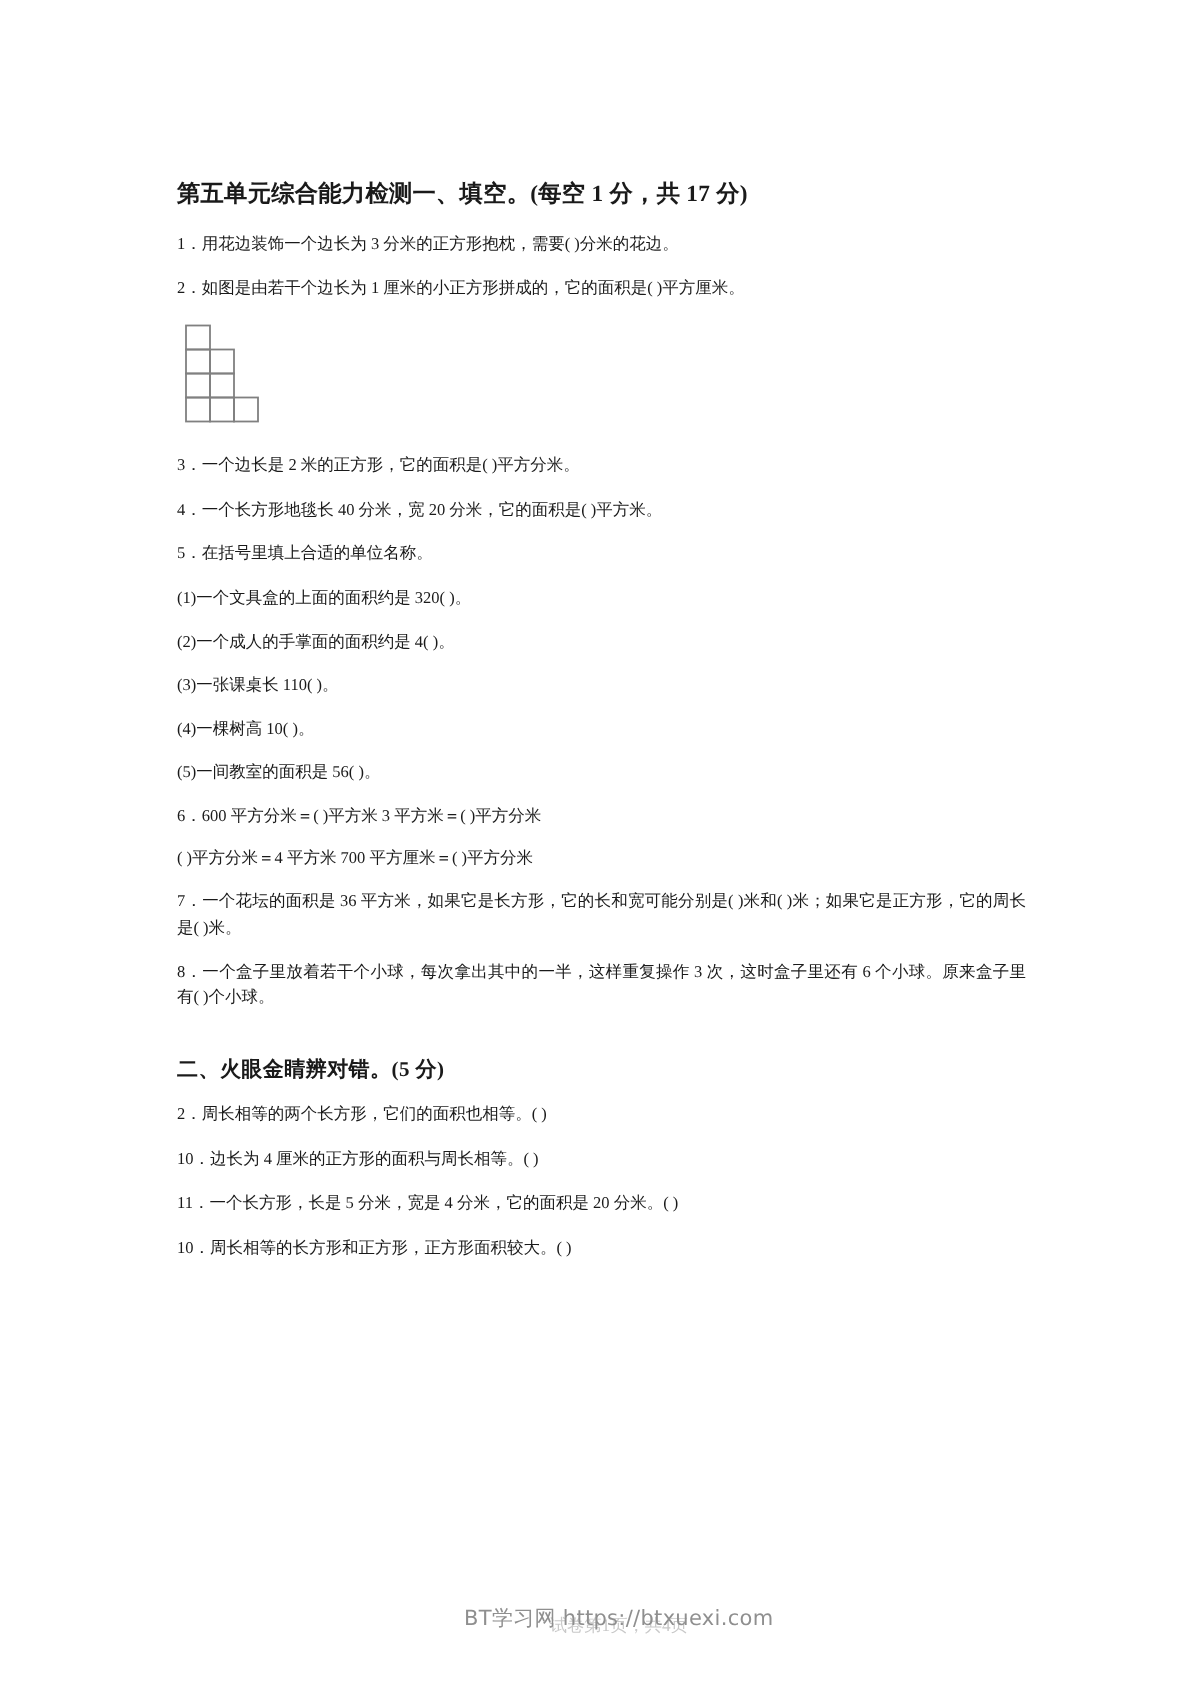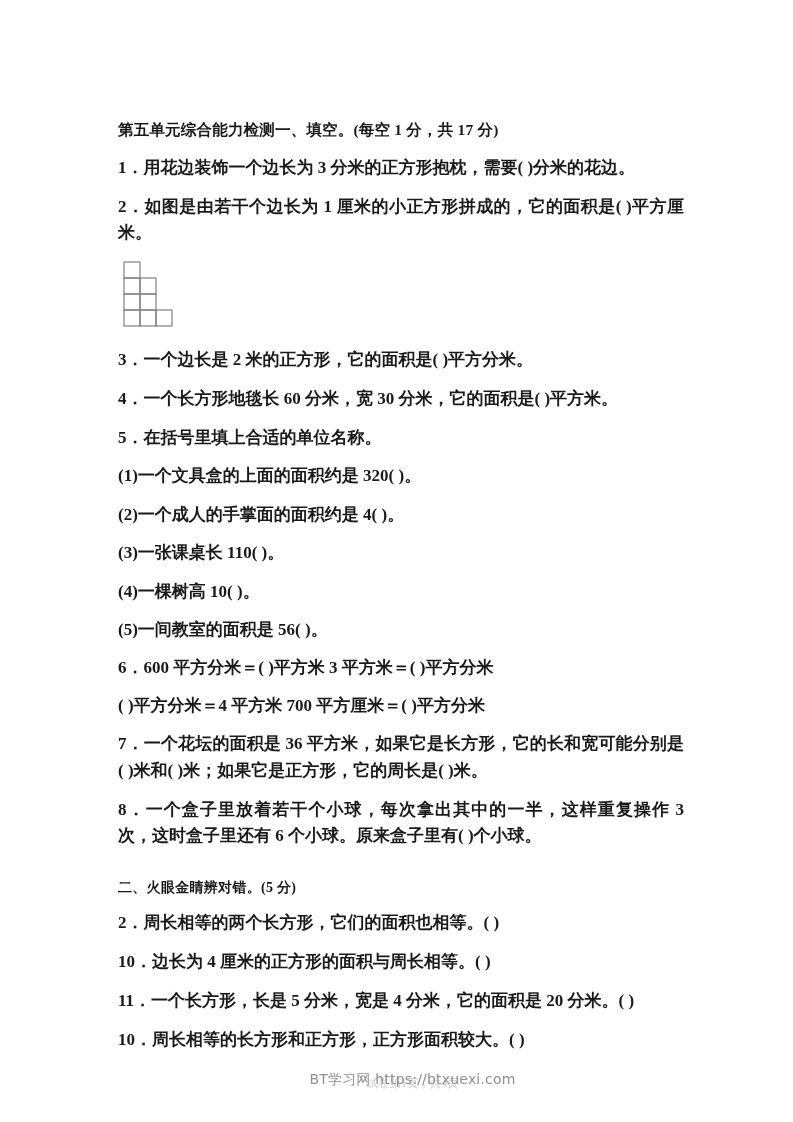--- a/index.html
+++ b/index.html
@@ -32,27 +32,26 @@
     font-size: 15.5px;
     font-weight: bold;
     letter-spacing: 0.2px;
     line-height: 1.35;
     margin: 0 0 14px 0;
     white-space: nowrap;
   }
 
   
   .q {
-    font-size: 17px;
+    font-size: 11px;
     line-height: 1.55;
     margin: 0 0 12.5px 0;
     text-align: justify;
     text-justify: inter-ideograph;
     word-break: break-all;
-    font-weight: bold;
   }
   .q.tight { margin-bottom: 11px; }
   .q.sub {
     margin-bottom: 12px;
   }
 
   
   .section-head {
     font-size: 14px;
     font-weight: bold;
@@ -128,21 +127,21 @@
           <rect x="3" y="35" width="16" height="16"></rect>
           <rect x="19" y="35" width="16" height="16"></rect>
           <rect x="3" y="51" width="16" height="16"></rect>
           <rect x="19" y="51" width="16" height="16"></rect>
           <rect x="35" y="51" width="16" height="16"></rect>
         </g>
       </svg>
     </div>
 
     <p class="q">3．一个边长是 2 米的正方形，它的面积是(            )平方分米。</p>
-    <p class="q">4．一个长方形地毯长 60 分米，宽 30 分米，它的面积是(            )平方米。</p>
+    <p class="q">4．一个长方形地毯长 40 分米，宽 20 分米，它的面积是(            )平方米。</p>
     <p class="q">5．在括号里填上合适的单位名称。</p>
 
     <p class="q sub">(1)一个文具盒的上面的面积约是 320(            )。</p>
     <p class="q sub">(2)一个成人的手掌面的面积约是 4(            )。</p>
     <p class="q sub">(3)一张课桌长 110(            )。</p>
     <p class="q sub">(4)一棵树高 10(            )。</p>
     <p class="q sub">(5)一间教室的面积是 56(            )。</p>
 
     <p class="q tight">6．600 平方分米＝(            )平方米        3 平方米＝(            )平方分米</p>
     <p class="q">(            )平方分米＝4 平方米            700 平方厘米＝(            )平方分米</p>

